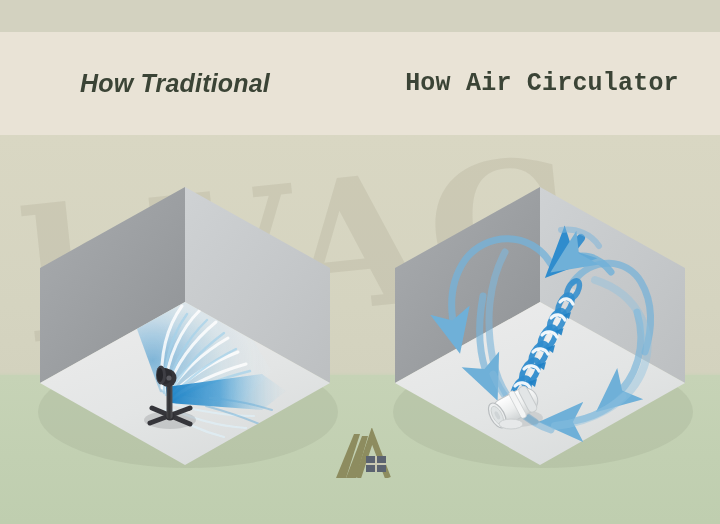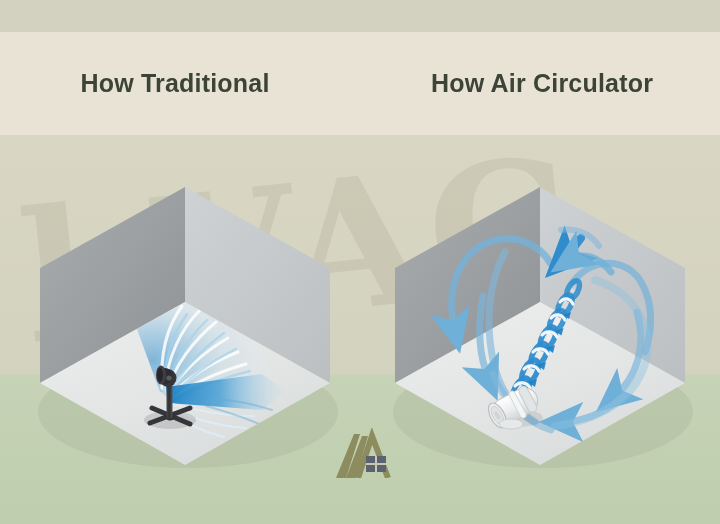--- a/index.html
+++ b/index.html
@@ -30,22 +30,22 @@
     transform:rotate(-6deg);pointer-events:none;user-select:none;
   }
 
   
   .headers{position:absolute;left:0;top:32px;width:720px;height:103px;display:flex;}
   .hdr{flex:1;display:flex;align-items:center;justify-content:center;}
   .hdr h2{
     margin:0;text-align:center;color:#3b4436;
     font-size:25px;font-weight:700;line-height:31px;letter-spacing:.2px;
   }
-  .hdr.left h2{transform:translateX(-5px);}
-  .hdr.right h2{transform:translateX(2px);}
+  .hdr.left h2{transform:translateX(-5px);font-style:italic;}
+  .hdr.right h2{transform:translateX(2px);font-family:Liberation Mono, monospace;}
 
   
   .room{position:absolute;width:350px;height:300px;}
   .room.left{left:10px;top:160px;}
   .room.right{left:365px;top:160px;}
   .room svg{display:block;width:350px;height:300px;overflow:visible;}
 
   
   .logo{position:absolute;left:332px;top:428px;width:62px;height:50px;}
   .logo svg{display:block;width:62px;height:50px;}

